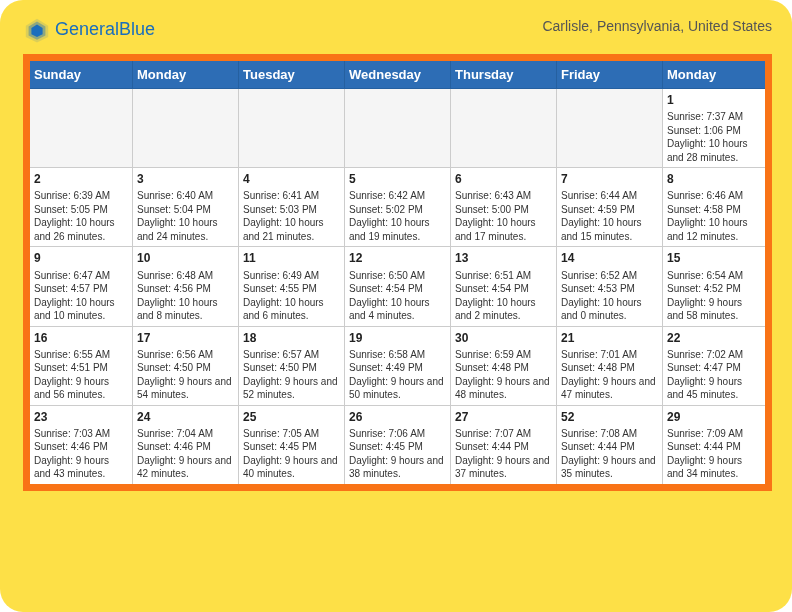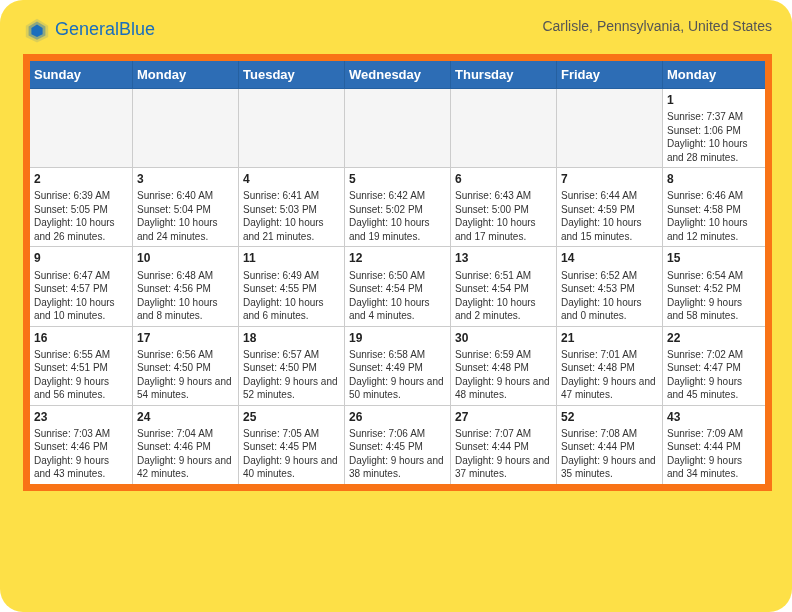--- a/index.html
+++ b/index.html
@@ -336,21 +336,21 @@
 and 37 minutes.</div>
           </td>
           <td>
             <span class="day-num">52</span>
             <div class="day-info">Sunrise: 7:08 AM
 Sunset: 4:44 PM
 Daylight: 9 hours
 and 35 minutes.</div>
           </td>
           <td>
-            <span class="day-num">43</span>
+            <span class="day-num">29</span>
             <div class="day-info">Sunrise: 7:09 AM
 Sunset: 4:44 PM
 Daylight: 9 hours
 and 34 minutes.</div>
           </td>
         </tr>
       </tbody>
   </table>
 </div>
 

